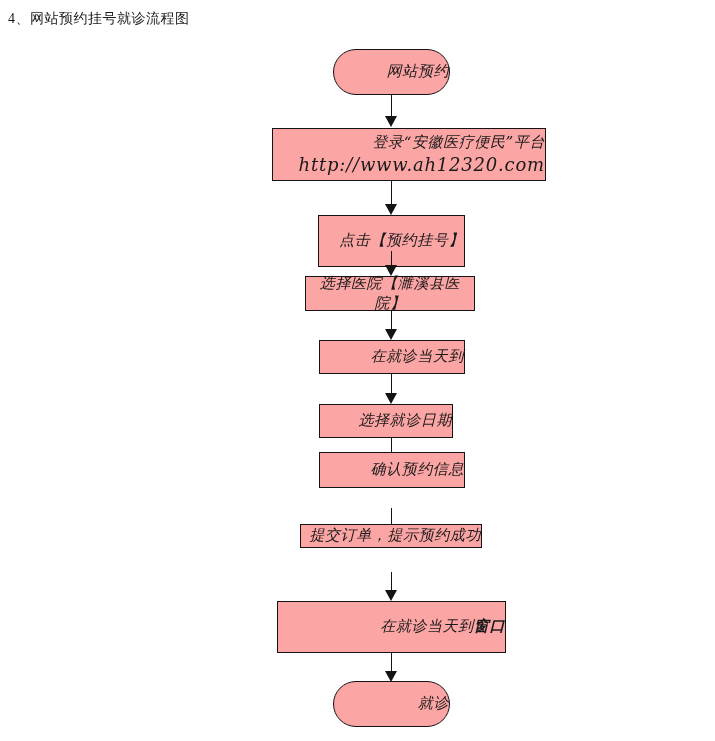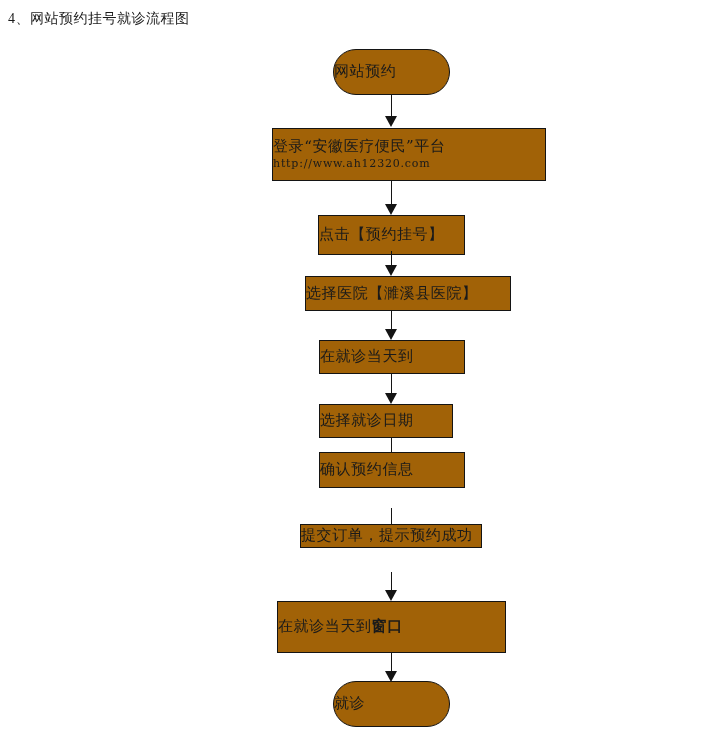--- a/index.html
+++ b/index.html
@@ -31,44 +31,45 @@
     position: absolute;
     left: 0;
     top: 0;
     width: 715px;
     height: 741px;
   }
 
   .node {
     position: absolute;
     border: 1.4px solid #141414;
-    background: #a16207;
+    background: #fca5a5;
     display: flex;
     flex-direction: column;
-    align-items: flex-start;
+    align-items: flex-end;
     justify-content: center;
     text-align: center;
     font-size: 15px;
     line-height: 1.32;
     color: #1a1a1a;
     letter-spacing: 0.6px;
+    font-style: italic;
   }
 
   .node.terminator {
     border-radius: 999px;
     border-width: 1.5px;
   }
 
   .node .line2 {
     display: block;
   }
 
   .mono {
     font-family: "DejaVu Serif", "Liberation Serif", serif;
-    font-size: 11px;
+    font-size: 18px;
     letter-spacing: 0.8px;
   }
 
   .bold { font-weight: bold; }
 
   .connector {
     position: absolute;
     width: 0;
     border-left: 1.3px solid #141414;
   }
@@ -97,28 +98,28 @@
   <div class="arrowhead" style="left:384.5px; top:116px;"></div>
 
   <div class="node" style="left:272px; top:128px; width:274px; height:53px;">
     <span>登录“安徽医疗便民”平台</span>
     <span class="mono line2">http://www.ah12320.com</span>
   </div>
 
   <div class="connector" style="left:391px; top:181px; height:24px;"></div>
   <div class="arrowhead" style="left:384.5px; top:204px;"></div>
 
-  <div class="node" style="left:318px; top:215px; width:147px; height:40px;">
+  <div class="node" style="left:318px; top:215px; width:147px; height:52px;">
     <span>点击【预约挂号】</span>
   </div>
 
   <div class="connector" style="left:391px; top:251px; height:15px;"></div>
   <div class="arrowhead" style="left:384.5px; top:265px;"></div>
 
-  <div class="node" style="left:305px; top:276px; width:206px; height:35px;">
+  <div class="node" style="left:305px; top:276px; width:170px; height:35px;">
     <span>选择医院【濉溪县医院】</span>
   </div>
 
   <div class="connector" style="left:391px; top:311px; height:19px;"></div>
   <div class="arrowhead" style="left:384.5px; top:329px;"></div>
 
   <div class="node" style="left:319px; top:340px; width:146px; height:34px;">
     <span>在就诊当天到</span>
   </div>
 

